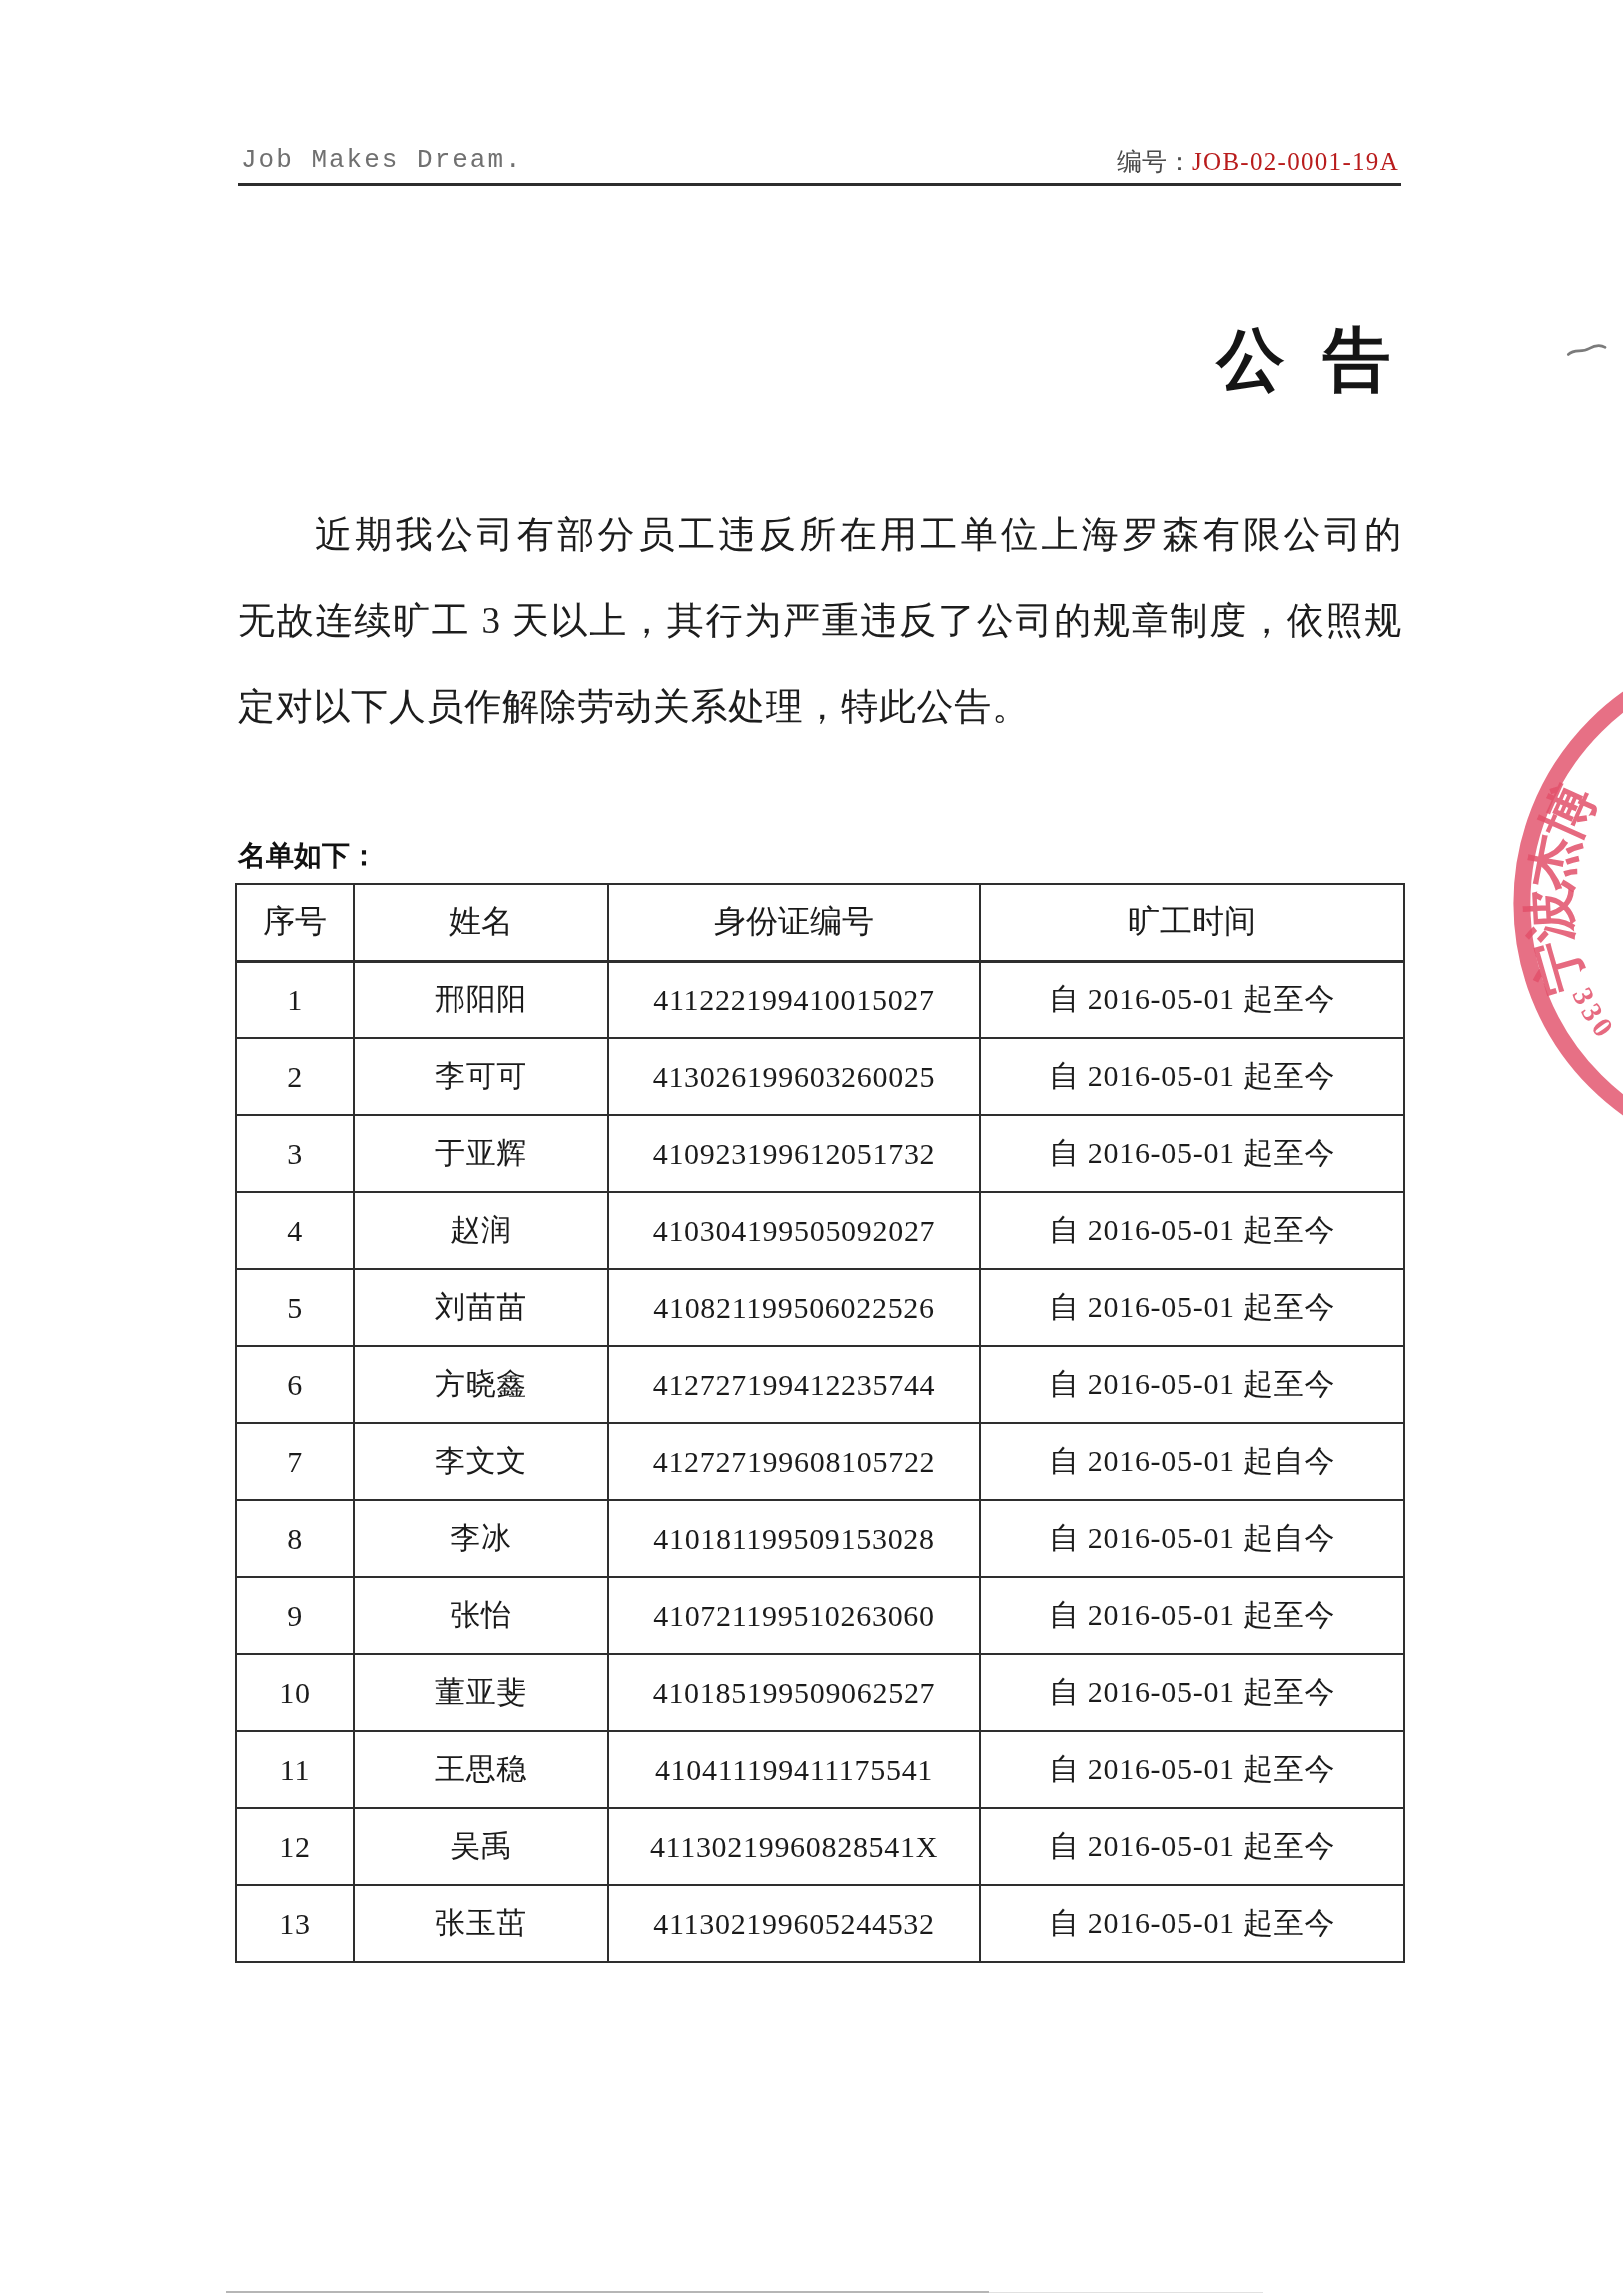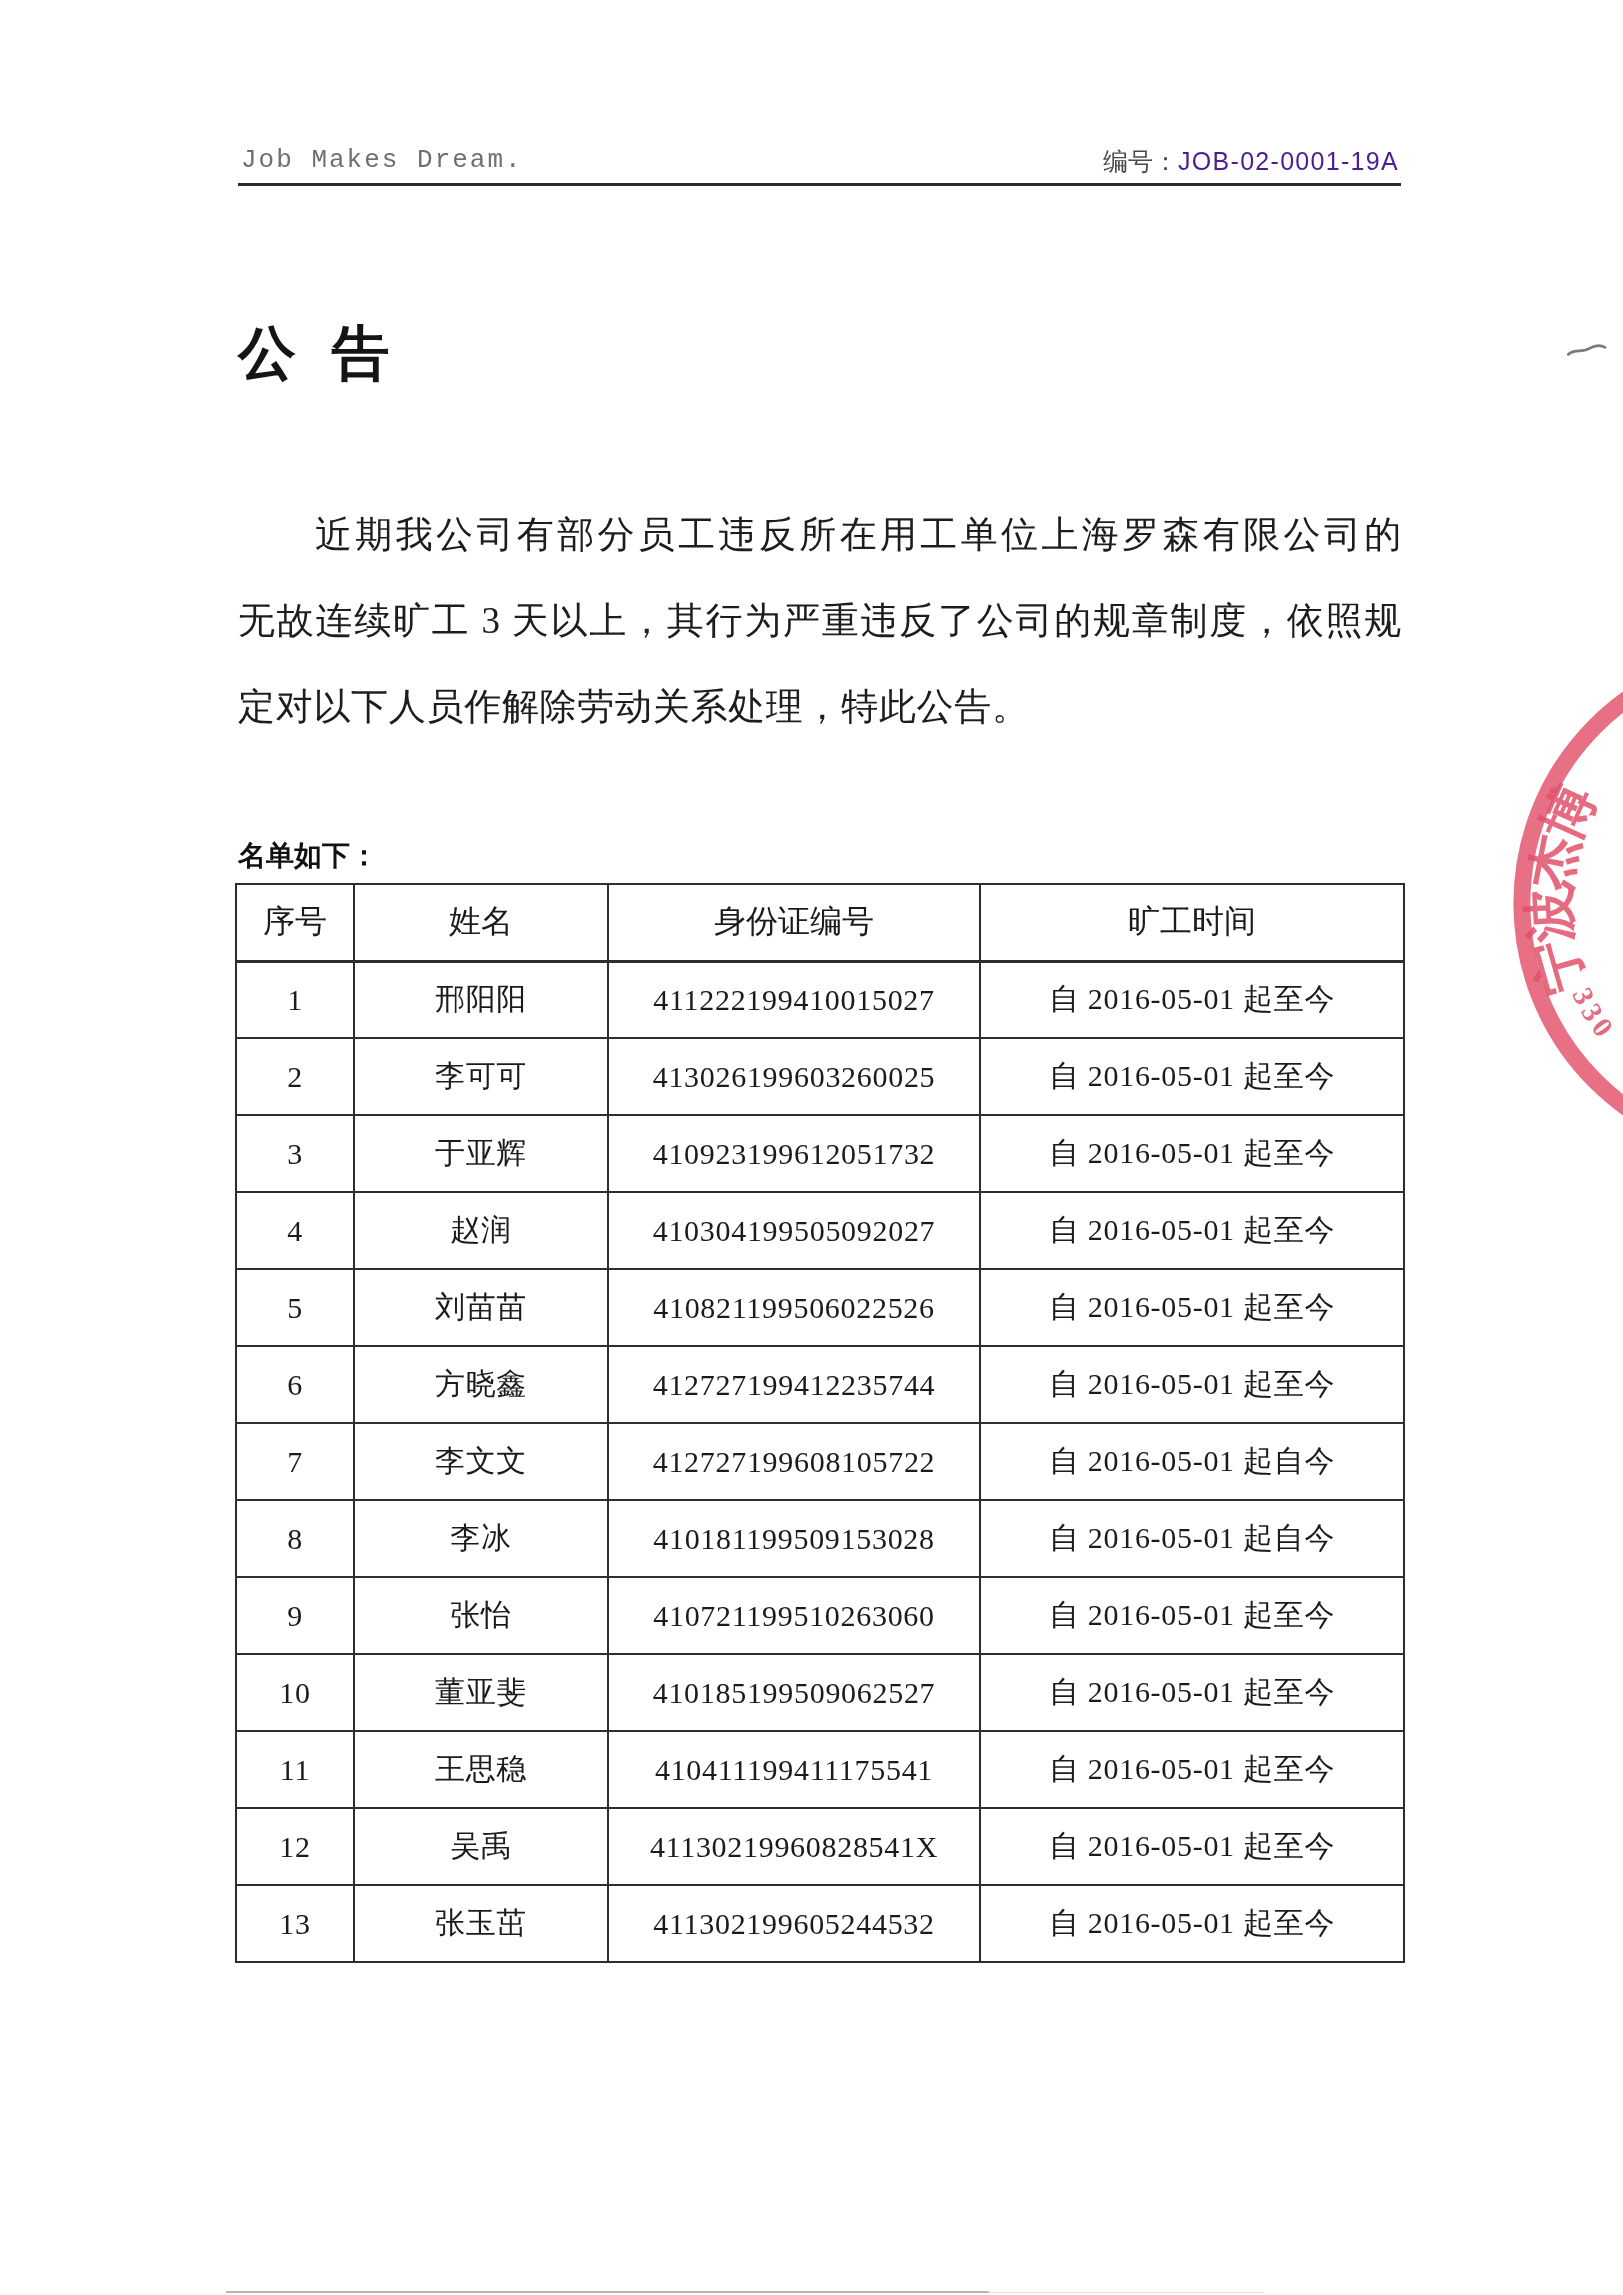--- a/index.html
+++ b/index.html
@@ -16,30 +16,30 @@
   .slogan {
     position:absolute; left:241px; top:145px;
     font-family:"Liberation Mono","DejaVu Sans Mono",monospace;
     font-size:26px; letter-spacing:2px; color:#707070;
   }
   .doc-no {
     position:absolute; right:224px; top:145px;
     font-size:25px; color:#3f3f3f; white-space:nowrap;
   }
   .doc-no .label { font-family:"Liberation Serif","DejaVu Serif",serif; color:#4a4a4a; }
-  .doc-no .num   { font-family:Liberation Sans, sans-serif; letter-spacing:1.3px; color:#4c1d95;margin-top:32px; }
+  .doc-no .num   { font-family:Liberation Serif, serif; letter-spacing:1.3px; color:#b91c1c;margin-top:32px; }
   .head-rule {
     position:absolute; left:238px; top:183px; width:1163px; height:3.3px;
     background:#2d2d2d;
   }
 
   
   .title {
     position:absolute; left:238px; top:315px; width:1163px;
-    text-align:left; font-size:58px; font-weight:700;
+    text-align:right; font-size:68px; font-weight:700;
     letter-spacing:10.5px; color:#151515;
   }
 
   
   .para { position:absolute; left:238px; top:492px; width:1164px; }
   .bodyline {
     height:86px; line-height:86px;
     font-size:37px; letter-spacing:0.7px; color:#1d1d1d;
     text-align:justify; text-align-last:justify;
     white-space:nowrap;

